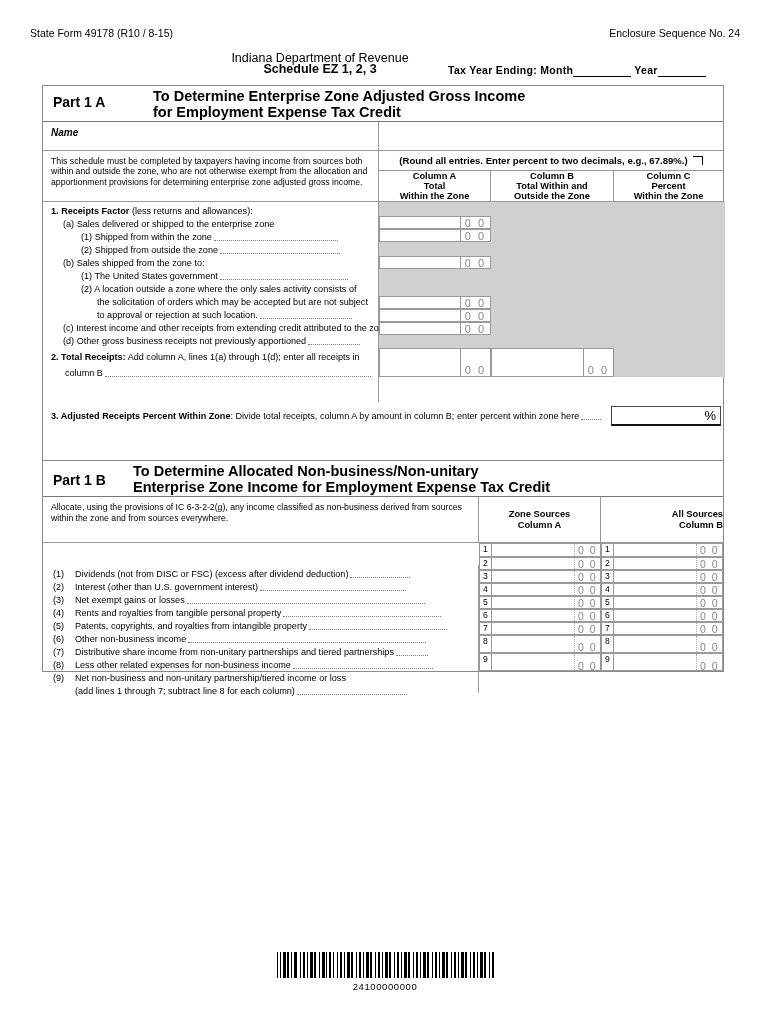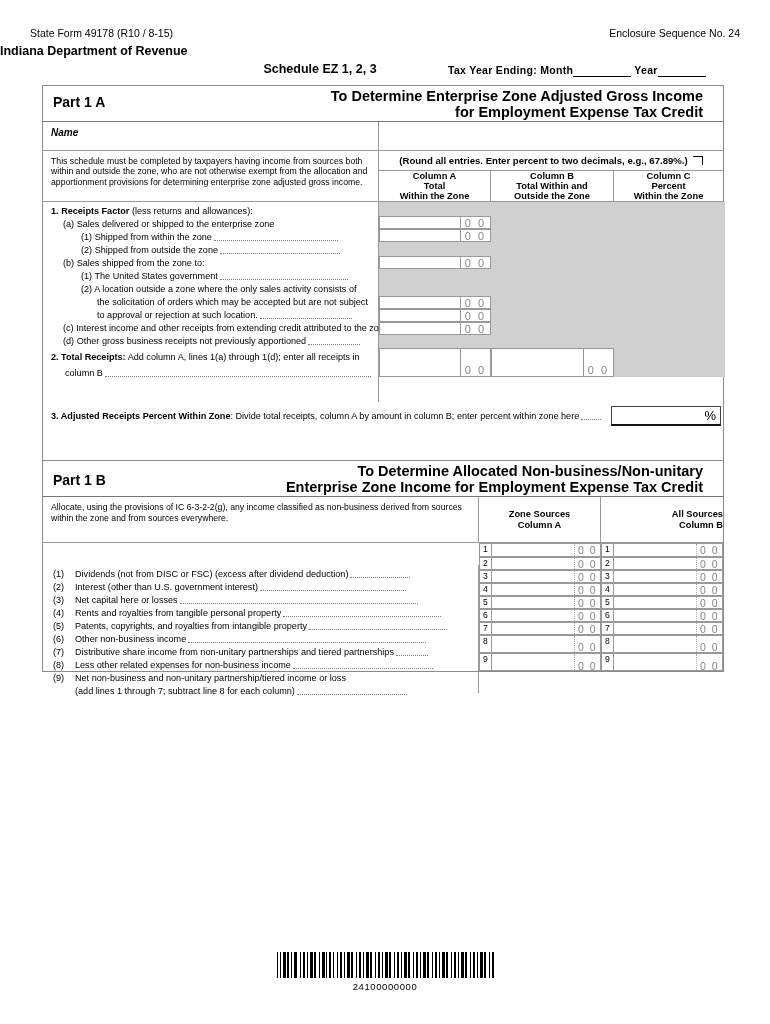--- a/index.html
+++ b/index.html
@@ -34,26 +34,26 @@
   .topline .right {
     position: absolute;
     right: 30px;
     top: 0;
     font-size: 10.5px;
     white-space: nowrap;
   }
 
   .agency {
     position: absolute;
-    top: 44px;
+    top: 51px;
     left: 0;
     width: 640px;
-    text-align: left;
+    text-align: center;
     font-size: 12.5px;
-    font-weight: bold;
+    font-weight: normal;
   }
   .schedule {
     position: absolute;
     top: 62px;
     left: 0;
     width: 640px;
     text-align: center;
     font-size: 12.5px;
     font-weight: bold;
   }
@@ -96,23 +96,23 @@
   .part-label {
     position: absolute;
     left: 10px;
     top: 8px;
     font-size: 14px;
     font-weight: bold;
   }
   .part-title {
     position: absolute;
     left: 110px;
-    right: 20px;
+    right: 4px;
     top: 3px;
-    text-align: right;
+    text-align: left;
     font-size: 14.5px;
     font-weight: bold;
     line-height: 15.5px;
   }
   .part-title .l2 { display: block; }
 
   
   .name-row {
     position: relative;
     height: 28px;
@@ -552,21 +552,21 @@
     <div class="b-colhead" id="bch-b">
       <span>All Sources</span>
       <span>Column  B</span>
     </div>
   </div>
 
   <div class="b-body">
     <div class="b-text">
       <div class="brow" style="top:4px"><span class="num">(1)</span><span>Dividends (not from DISC or FSC) (excess after dividend deduction)</span><span class="dots" style="width:60px"></span></div>
       <div class="brow" style="top:17px"><span class="num">(2)</span><span>Interest (other than U.S. government interest)</span><span class="dots" style="width:146px"></span></div>
-      <div class="brow" style="top:30px"><span class="num">(3)</span><span>Net capital here or losses</span><span class="dots" style="width:238px"></span></div>
+      <div class="brow" style="top:30px"><span class="num">(3)</span><span>Net exempt gains or losses</span><span class="dots" style="width:238px"></span></div>
       <div class="brow" style="top:43px"><span class="num">(4)</span><span>Rents and royalties from tangible personal property</span><span class="dots" style="width:158px"></span></div>
       <div class="brow" style="top:56px"><span class="num">(5)</span><span>Patents, copyrights, and royalties from intangible property</span><span class="dots" style="width:138px"></span></div>
       <div class="brow" style="top:69px"><span class="num">(6)</span><span>Other non-business income</span><span class="dots" style="width:238px"></span></div>
       <div class="brow" style="top:82px"><span class="num">(7)</span><span>Distributive share income from non-unitary partnerships and tiered partnerships</span><span class="dots" style="width:32px"></span></div>
       <div class="brow" style="top:95px"><span class="num">(8)</span><span>Less other related expenses for non-business income</span><span class="dots" style="width:140px"></span></div>
       <div class="brow" style="top:108px"><span class="num">(9)</span><span>Net non-business and non-unitary partnership/tiered income or loss</span></div>
       <div class="brow" style="top:121px;left:32px"><span>(add lines 1 through 7; subtract line 8 for each column)</span><span class="dots" style="width:110px"></span></div>
     </div>
 
     <div class="b-grid">

